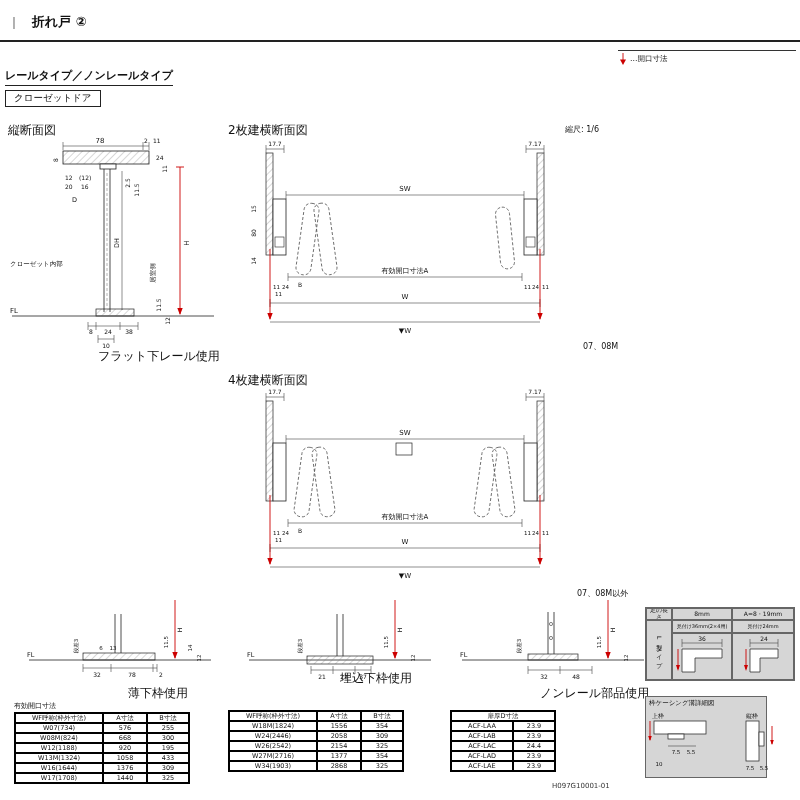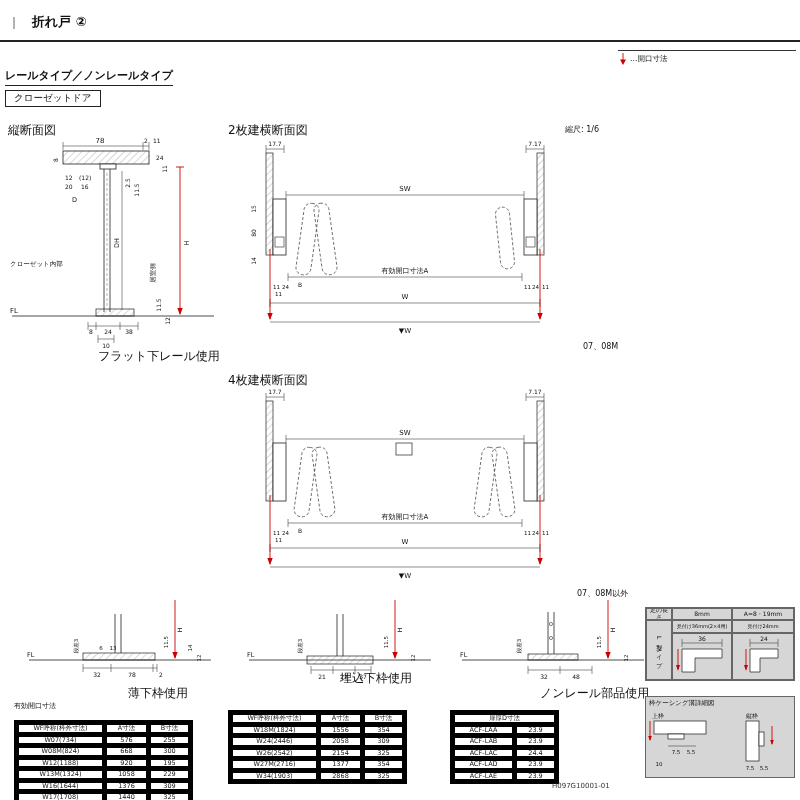--- a/index.html
+++ b/index.html
@@ -10,21 +10,21 @@
   .rule { background:#222; }
   svg text { fill:#111; font-family:"DejaVu Sans",sans-serif; }
   .dim { stroke:#444; stroke-width:0.6; }
   .geo { stroke:#222; stroke-width:0.8; fill:none; }
   .panel { fill:none; stroke:#555; stroke-width:0.8; stroke-dasharray:3 2; }
   .red { stroke:#c00; stroke-width:0.9; fill:none; }
   .sec-title { font-size:12px; font-weight:normal; }
   .note { font-size:8px; }
   .cap { font-size:12px; }
   table.dtab { border-collapse:collapse; }
-  table.dtab td, table.dtab th { border:5px solid #000000; font-weight:normal; font-size:6.5px;
+  table.dtab td, table.dtab th { border:2px solid #000000; font-weight:normal; font-size:6.5px;
       padding:0 2px; height:10px; line-height:1; text-align:center; white-space:nowrap; }
   .graybox { background:#d6d6d6; border:1px solid #666; }
   .cell { border:0.5px solid #666; display:flex; align-items:center; justify-content:center;
       text-align:center; line-height:1.1; overflow:hidden; }
 </style>
 </head>
 <body>
 
 <div class="page">
 
@@ -349,21 +349,21 @@
           <line x1="44" y1="4" x2="44" y2="12" class="dim"></line>
           <text x="30" y="6" text-anchor="middle" font-size="6">24</text>
           <path d="M16,14 h28 v9 h-18 v14 h-10 z" fill="#fff" stroke="#333" stroke-width="0.8"></path>
           <line x1="12" y1="14" x2="12" y2="34" class="red"></line>
           <polygon points="10,30 14,30 12,36" fill="#c00"></polygon>
         </svg>
       </div>
     </div>
   </div>
 
-  <div class="abs graybox" style="left:645px;top:696px;width:150px;height:82px">
+  <div class="abs graybox" style="left:645px;top:696px;width:122px;height:82px">
     <div style="font-size:6.5px;padding:2px 3px">枠ケーシング溝詳細図</div>
     <svg width="148" height="66" viewBox="0 0 148 66">
       <text x="6" y="8" font-size="6">上枠</text>
       <rect x="8" y="11" width="52" height="13" fill="#fff" stroke="#333" stroke-width="0.8"></rect>
       <rect x="22" y="24" width="16" height="5" fill="#fff" stroke="#333" stroke-width="0.8"></rect>
       <line x1="22" y1="36" x2="38" y2="36" class="dim"></line>
       <line x1="38" y1="36" x2="50" y2="36" class="dim"></line>
       <text x="30" y="44" text-anchor="middle" font-size="5.5">7.5</text>
       <text x="45" y="44" text-anchor="middle" font-size="5.5">5.5</text>
       <line x1="4" y1="11" x2="4" y2="30" class="red"></line>
@@ -373,21 +373,21 @@
       <rect x="100" y="11" width="13" height="40" fill="#fff" stroke="#333" stroke-width="0.8"></rect>
       <rect x="113" y="22" width="5" height="14" fill="#fff" stroke="#333" stroke-width="0.8"></rect>
       <line x1="126" y1="16" x2="126" y2="34" class="red"></line>
       <polygon points="124.2,30 127.8,30 126,35" fill="#c00"></polygon>
       <text x="104" y="60" text-anchor="middle" font-size="5.5">7.5</text>
       <text x="118" y="60" text-anchor="middle" font-size="5.5">5.5</text>
     </svg>
   </div>
 
   <div class="abs" style="left:14px;top:701px">
-    <div style="font-size:7px;margin-bottom:9px">有効開口寸法</div>
+    <div style="font-size:7px;margin-bottom:1px">有効開口寸法</div>
     <table class="dtab">
       <tbody>
           <tr>
         <th style="width:88px">WF呼称(枠外寸法)</th>
         <th style="width:44px">A寸法</th>
         <th style="width:42px">B寸法</th>
       </tr>
       <tr>
             <td>W07(734)</td>
             <td>576</td>
@@ -399,21 +399,21 @@
             <td>300</td>
           </tr>
       <tr>
             <td>W12(1188)</td>
             <td>920</td>
             <td>195</td>
           </tr>
       <tr>
             <td>W13M(1324)</td>
             <td>1058</td>
-            <td>229</td>
+            <td>433</td>
           </tr>
       <tr>
             <td>W16(1644)</td>
             <td>1376</td>
             <td>309</td>
           </tr>
       <tr>
             <td>W17(1708)</td>
             <td>1440</td>
             <td>325</td>

